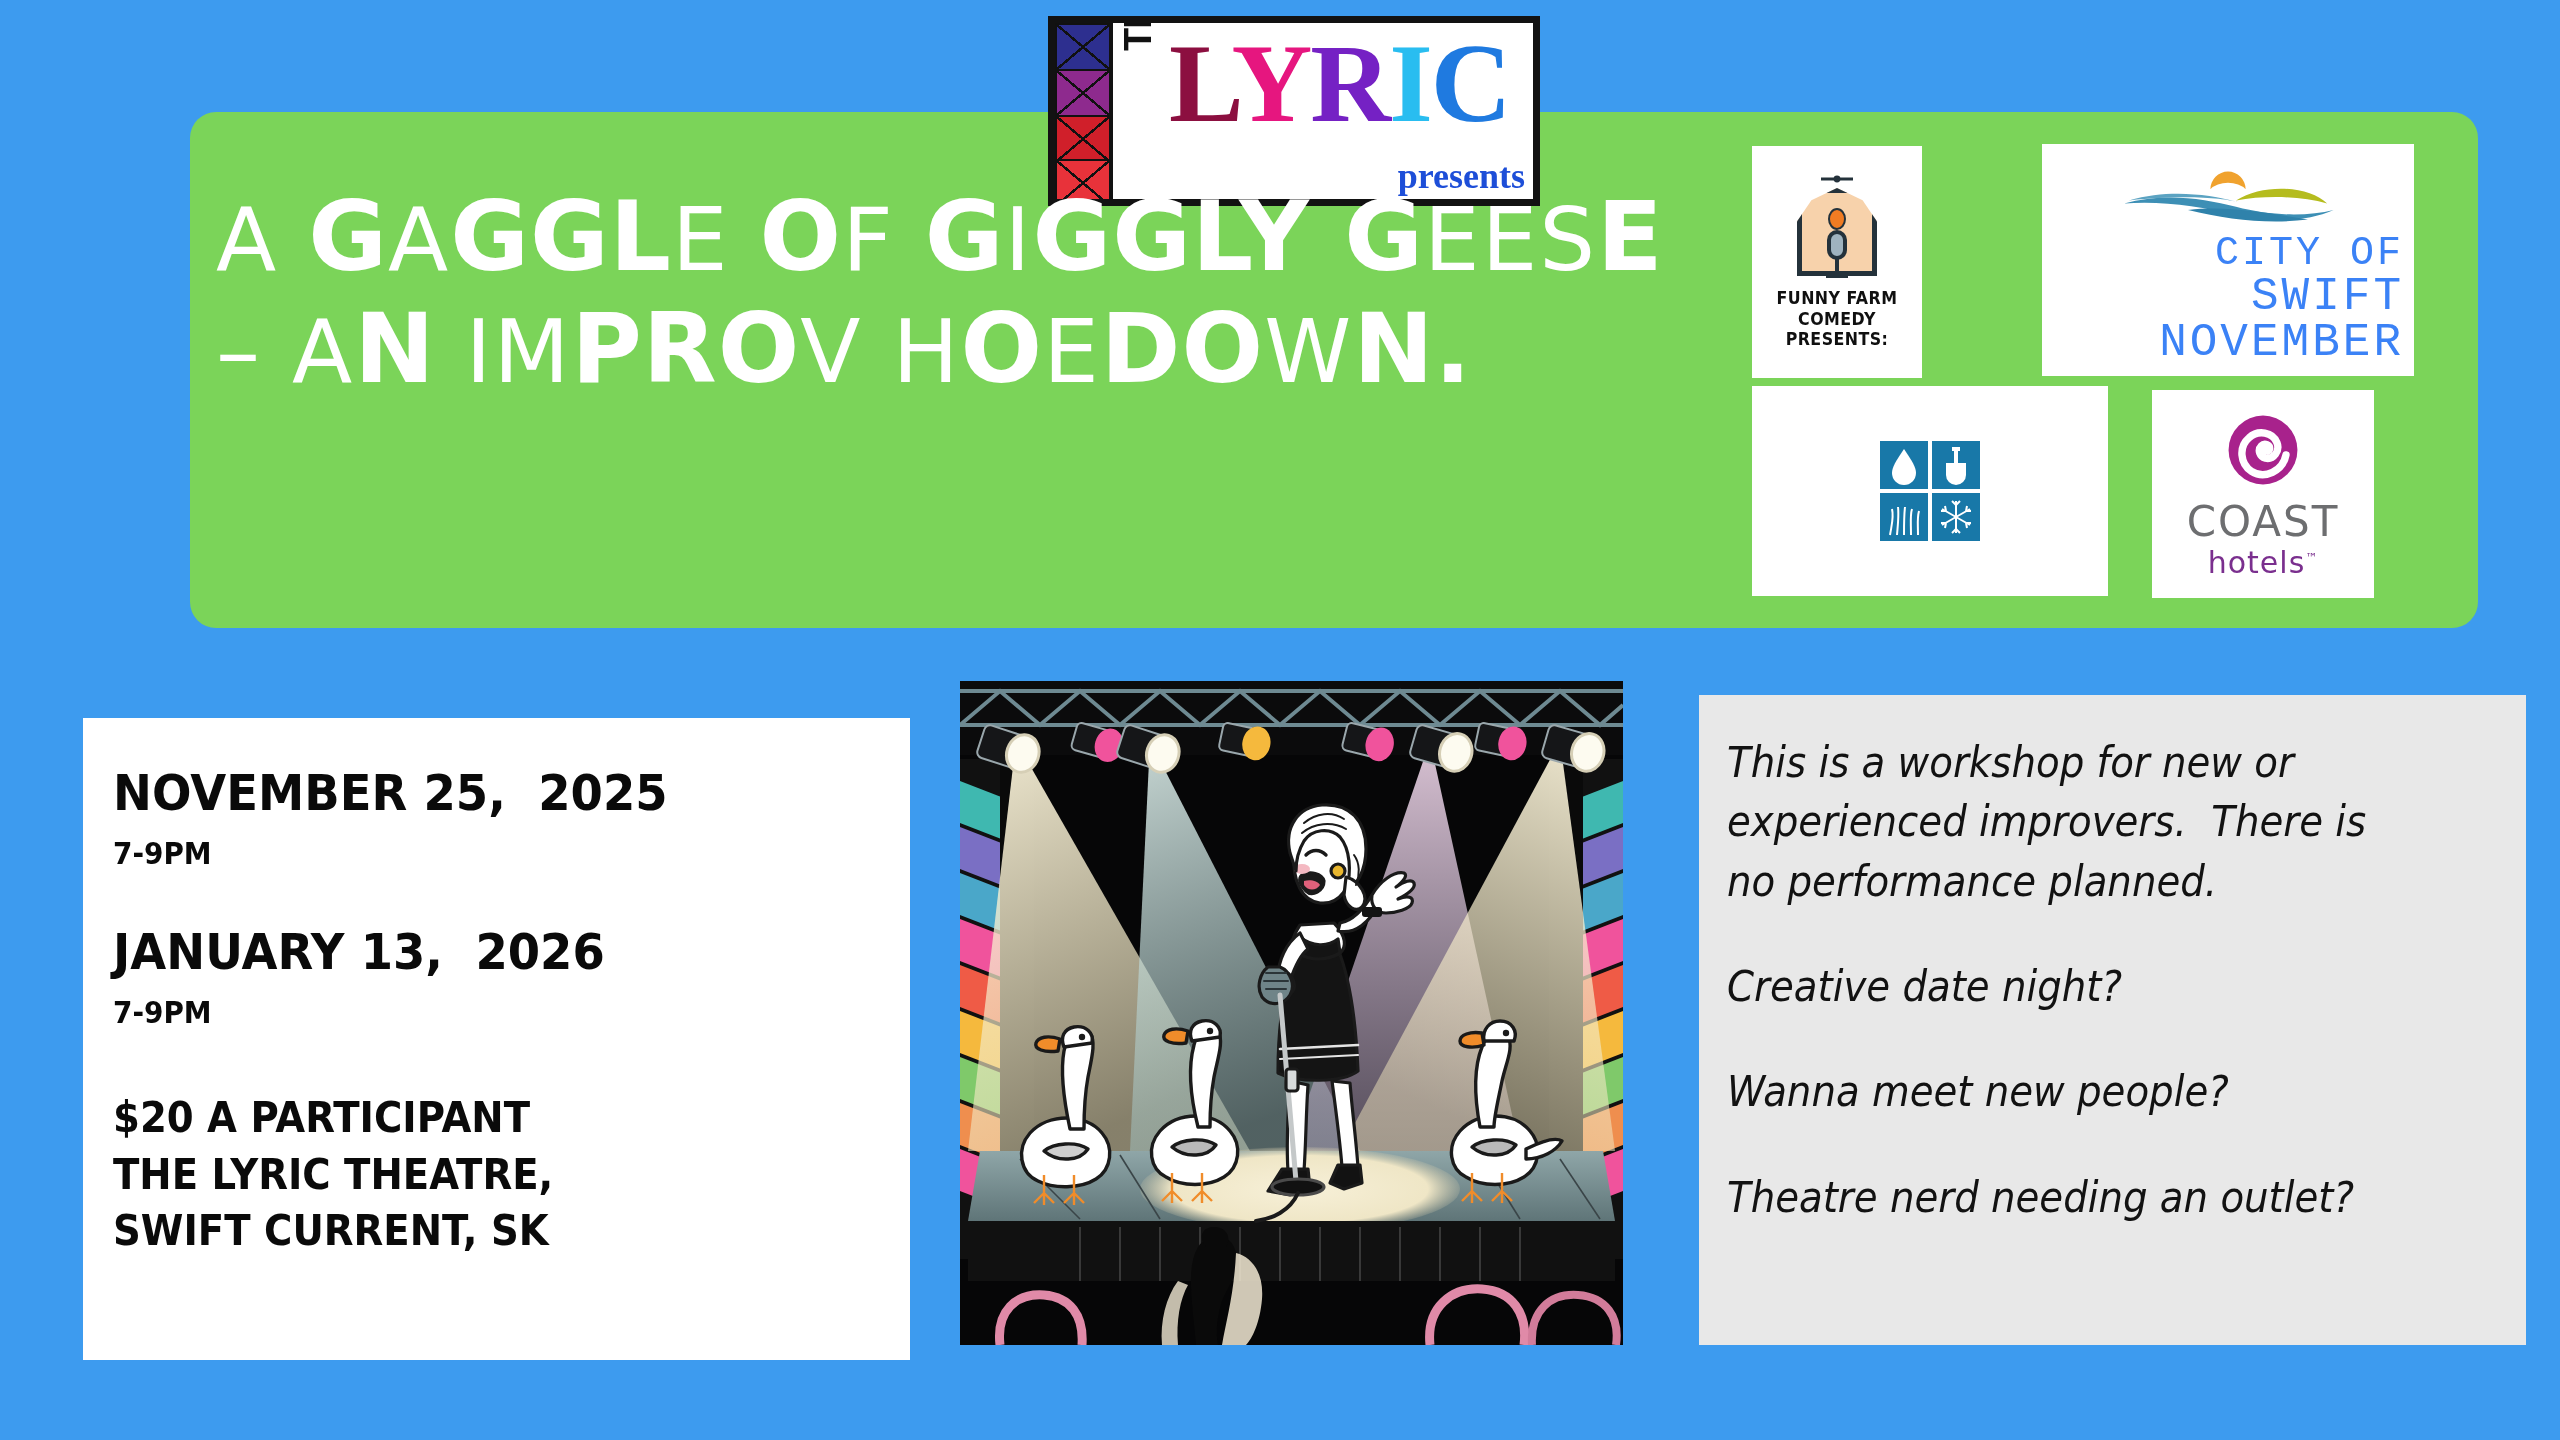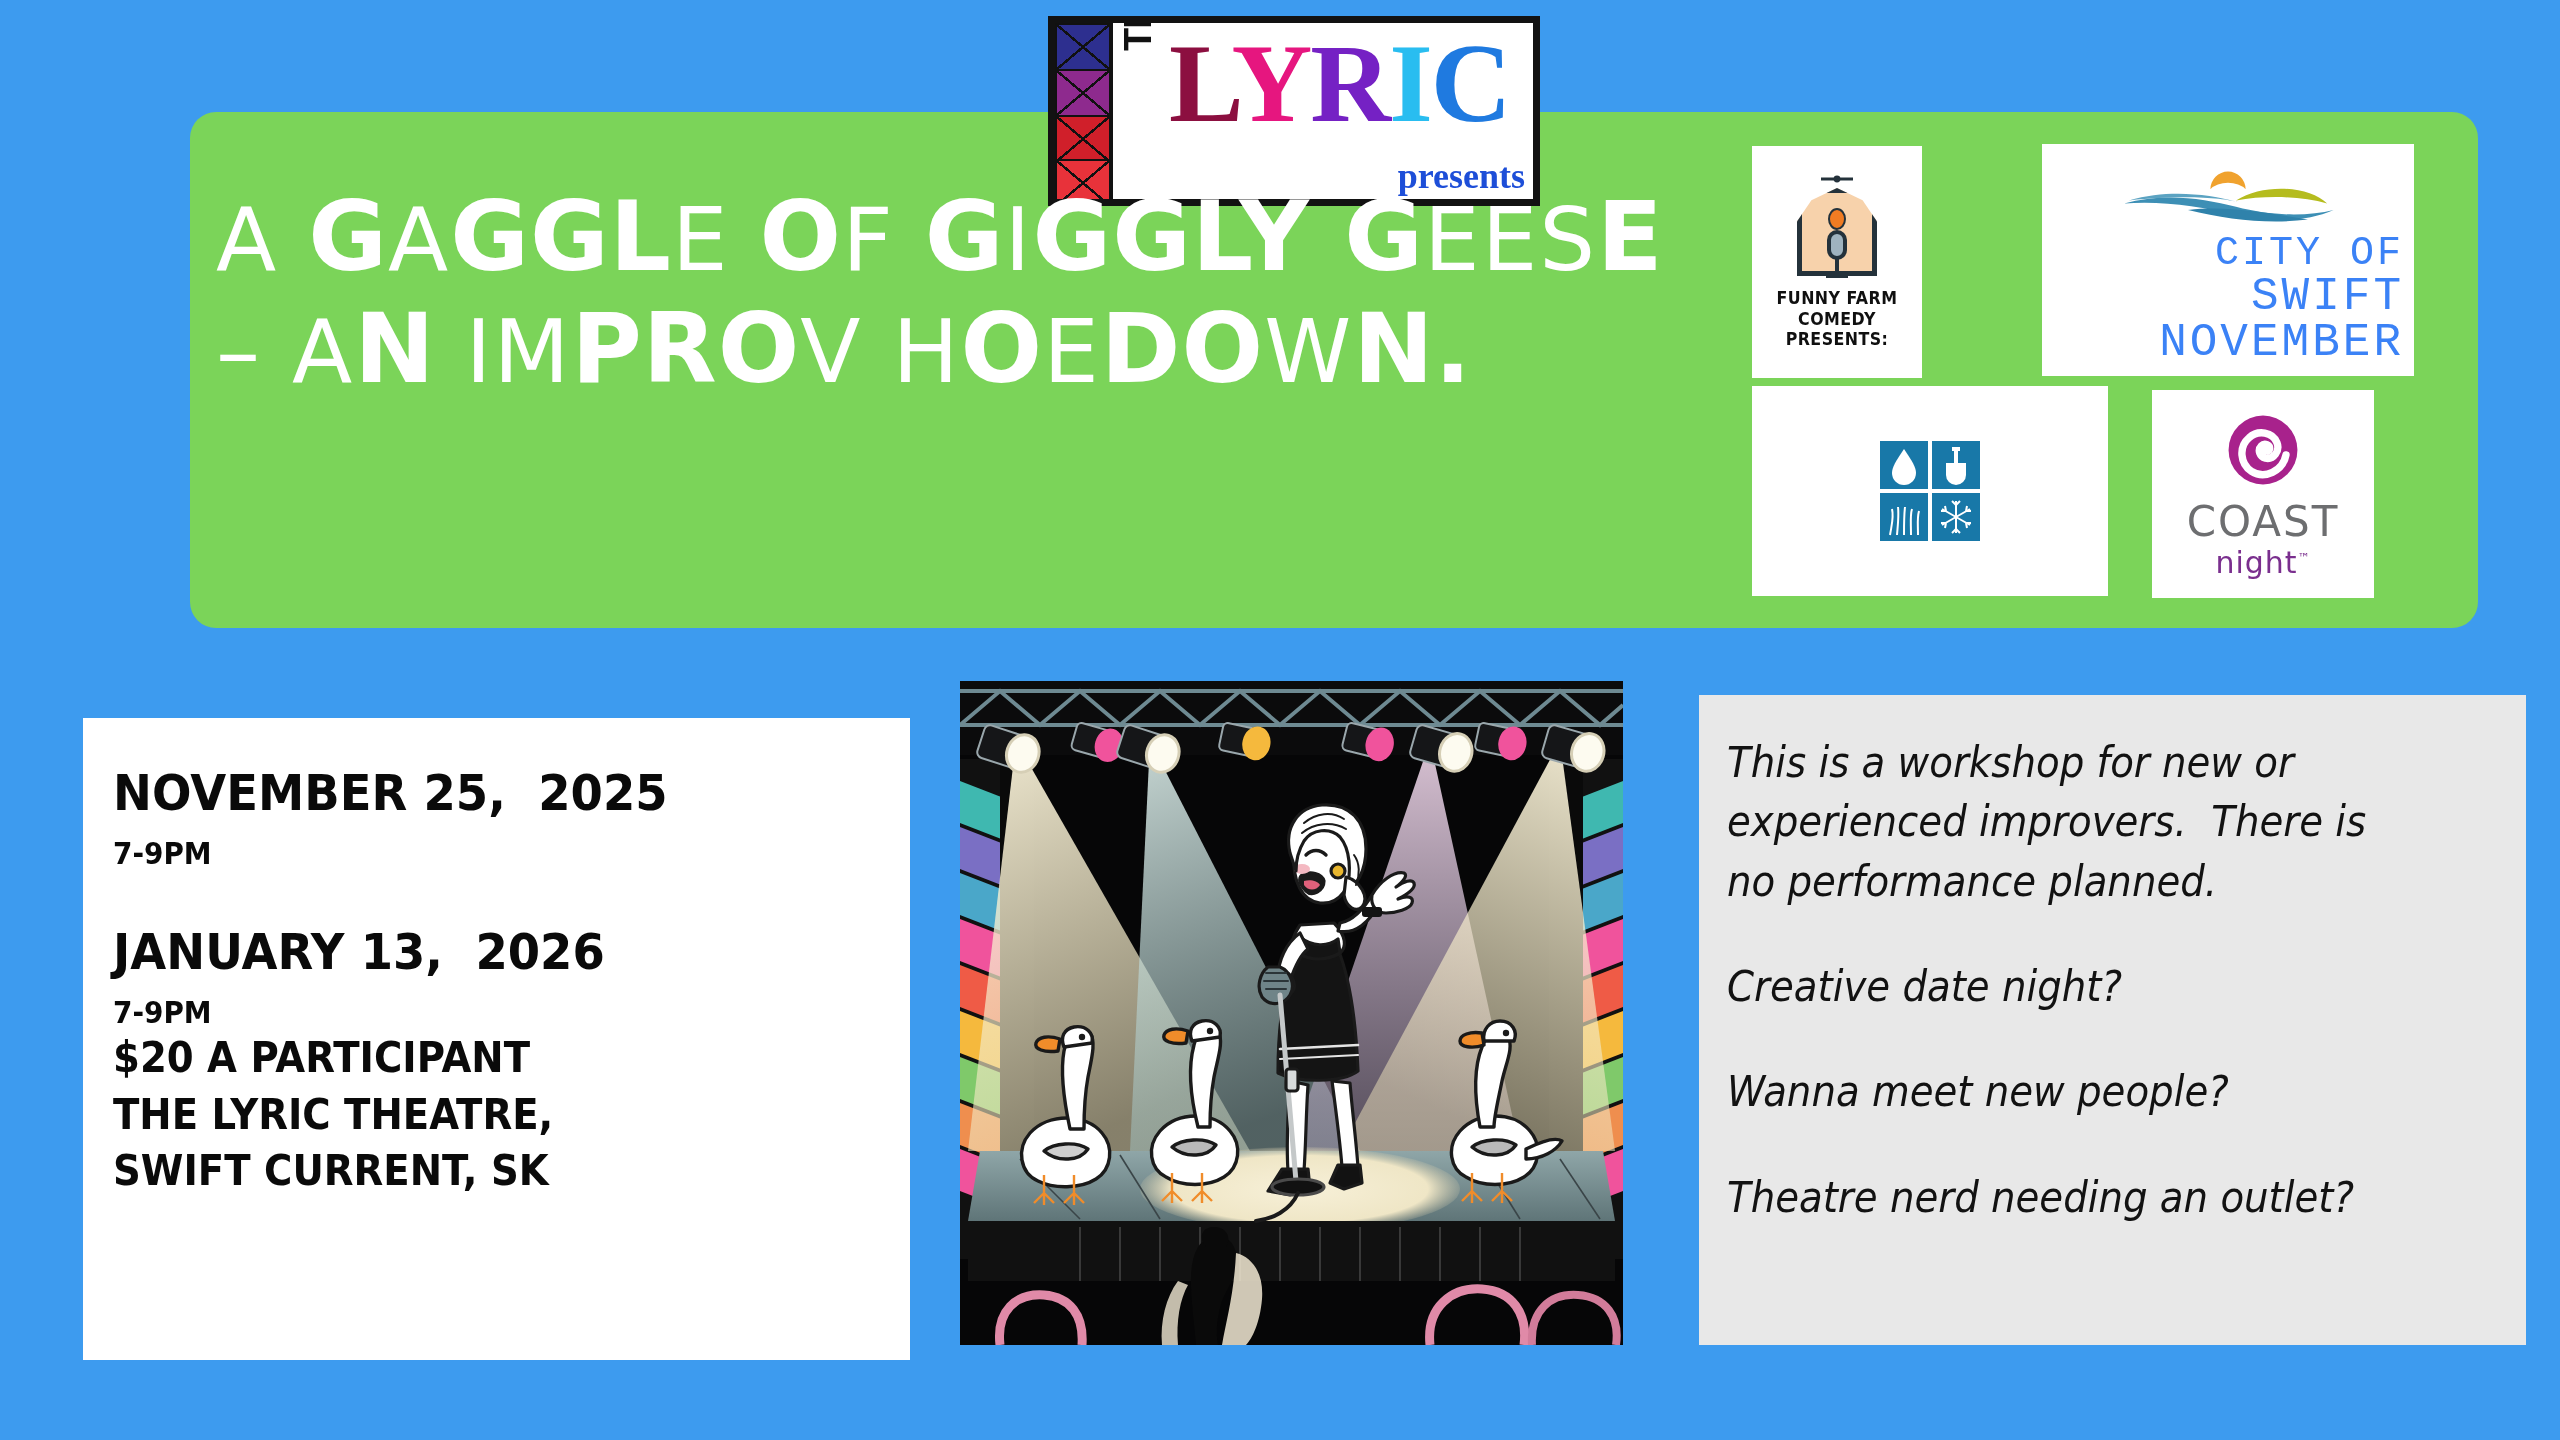--- a/index.html
+++ b/index.html
@@ -128,21 +128,21 @@
     width:827px; height:642px;
     background:#ffffff; padding:46px 0 0 30px;
   }
   .date-main{ font-family:"DejaVu Sans", sans-serif; font-weight:bold;
     font-size:50px; color:#0a0a0a; letter-spacing:0px; transform:scaleX(0.93);
     transform-origin:left center; white-space:pre; }
   .date-time{ font-family:"DejaVu Sans", sans-serif; font-weight:bold;
     font-size:30px; color:#0a0a0a; margin-top:14px; transform:scaleX(0.93);
     transform-origin:left center; }
   #date-block-2{ margin-top:52px; }
-  #price-block{ }
+  #price-block{ margin-top:60px; }
   .price-line{ font-family:"DejaVu Sans", sans-serif; font-weight:bold;
     font-size:42px; color:#0a0a0a; line-height:1.35; transform:scaleX(0.92);
     transform-origin:left center; white-space:nowrap; }
 
   
   #blurb-panel{
     position:absolute; left:1675px; top:695px;
     width:827px; height:650px;
     background:#e8e8e8; padding:38px 32px 0 28px;margin-left:24px;
   }
@@ -258,21 +258,21 @@
   </div>
 </div>
 
 <div class="sponsor" id="sponsor-coast">
   <svg class="coast-swirl" viewBox="0 0 100 100">
     <circle cx="50" cy="50" r="42" fill="#a8228c"></circle>
     <path d="M78 56 C74 76 52 86 36 76 C22 67 20 46 33 35 C44 25 62 28 67 41 C71 51 63 62 53 60 C46 58 43 50 48 45 C52 41 59 44 58 49 C57 52 53 52 53 49" fill="none" stroke="#ffffff" stroke-width="9" stroke-linecap="round"></path>
   </svg>
   <div class="coast-word">COAST</div>
   <div class="coast-sub">
-    <span>night</span><sup>™</sup>
+    <span>hotels</span><sup>™</sup>
   </div>
 </div>
 
 <div id="info-panel">
   <div id="date-block-1">
     <div class="date-main">NOVEMBER 25,  2025</div>
     <div class="date-time">7-9PM</div>
   </div>
   <div id="date-block-2">
     <div class="date-main">JANUARY 13,  2026</div>

